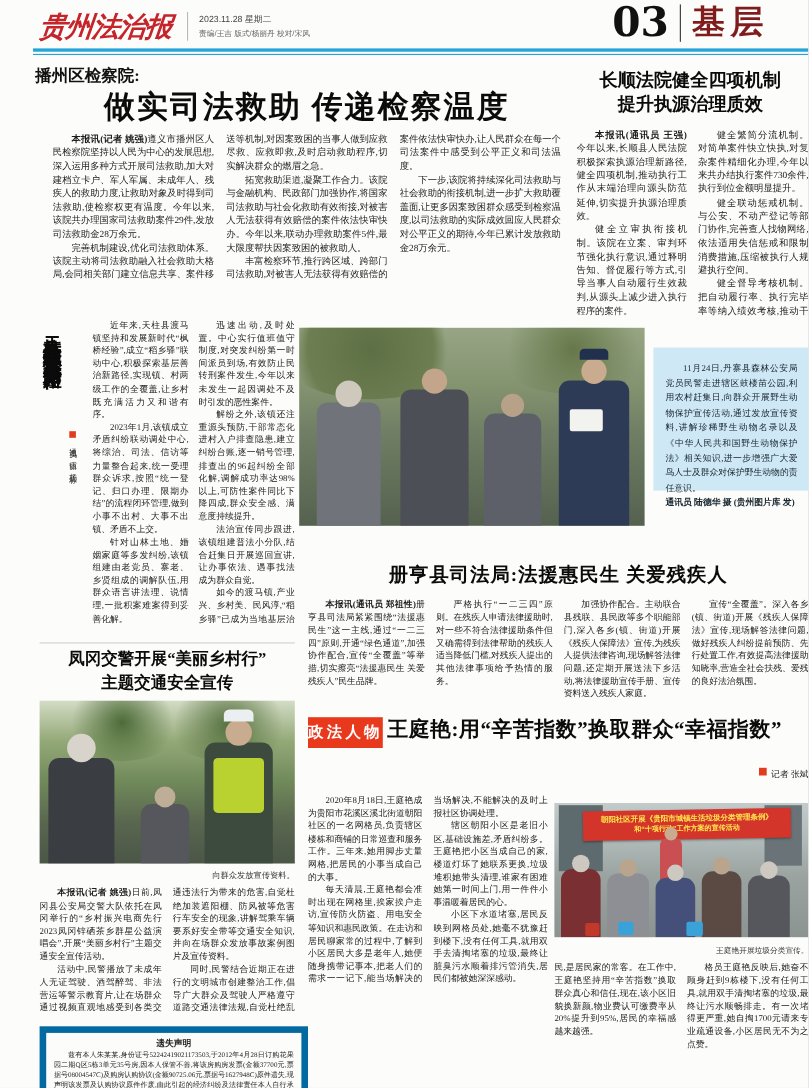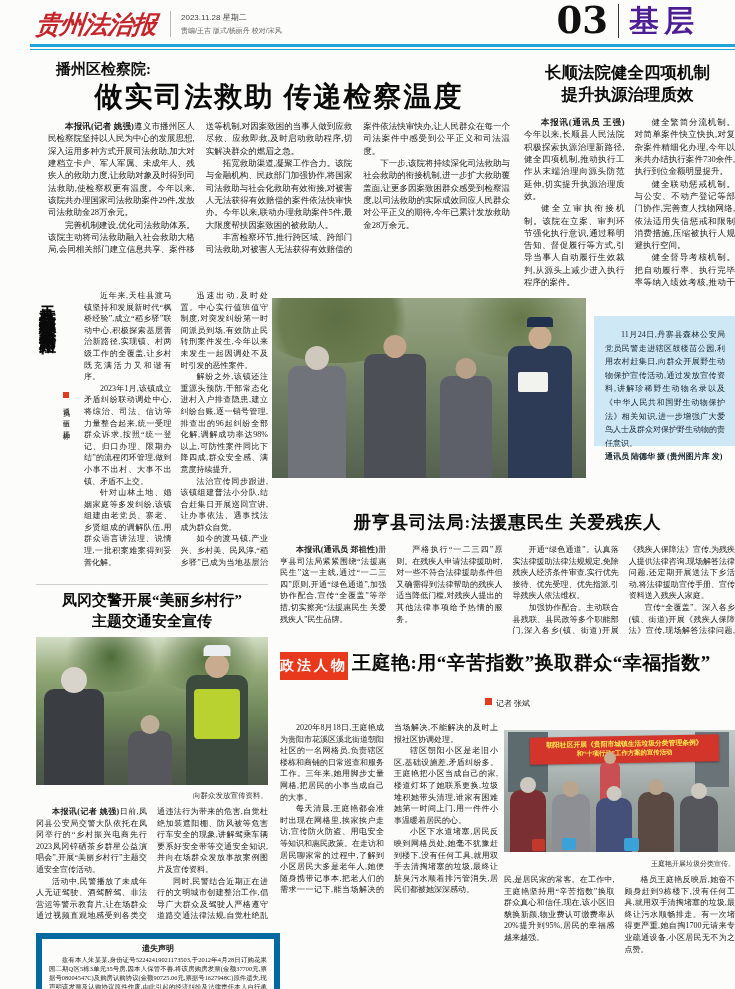--- a/index.html
+++ b/index.html
@@ -15,21 +15,21 @@
     font-size:25px;color:#c5242b;letter-spacing:-1px;transform:skewX(-6deg);
     white-space:nowrap;
   }
   .mast-div{width:1px;height:26px;background:#b9b9b9;margin:0 10px 0 14px;}
   .date-block{display:flex;flex-direction:column;justify-content:center;gap:3px;}
   .date-line{font-family:"Liberation Sans",sans-serif;font-size:8px;color:#444;}
   .staff-line{font-family:"Liberation Sans",sans-serif;font-size:7px;color:#666;}
   .pageno-wrap{position:absolute;right:36px;top:2px;display:flex;align-items:center;}
   .pageno{font-family:"DejaVu Serif",serif;font-size:37px;font-weight:bold;color:#111;line-height:1;}
   .pageno-div{width:1px;height:34px;background:#333;margin:0 10px;}
-  .section-name{font-family:"Liberation Sans",sans-serif;font-size:30px;font-weight:900;color:#4c1d95;letter-spacing:5px;line-height:1;text-align:center;}
+  .section-name{font-family:"Liberation Sans",sans-serif;font-size:30px;font-weight:900;color:#7f1d1d;letter-spacing:5px;line-height:1;text-align:center;}
   .rule-blue{position:absolute;left:30px;right:0;top:44px;height:0;border-top:3px solid #23a5d8;}
   .rule-blue-thin{position:absolute;left:30px;right:0;top:49px;height:0;border-top:1px solid #23a5d8;}
   
   .kicker{position:absolute;font-size:15px;font-weight:bold;color:#111;}
   .headline-xl{position:absolute;text-align:center;font-weight:bold;color:#0b0b0b;font-family:"Liberation Serif",serif;}
   .body-block{position:absolute;overflow:hidden;font-size:8.5px;line-height:1.45;text-align:justify;color:#1b1b1b;}
   .body-block p{margin:0;text-indent:2em;}
   .lead{font-weight:bold;}
   .caption{position:absolute;font-size:7.5px;color:#333;text-align:right;}
   .hrule{position:absolute;height:0;border-top:1px solid #cfcfcf;}
@@ -61,21 +61,21 @@
     position:absolute;border:6px solid #0369a1;padding:4px 7px;
     font-size:6.4px;line-height:1.4;text-align:justify;color:#222;overflow:hidden;
   }
   .notice-title{text-align:center;font-weight:bold;font-size:8px;margin:0 0 2px 0;}
   .notice-box p{margin:0;text-indent:2em;}
   
   .badge{
     position:absolute;background:#e8391d;color:#fff;display:flex;align-items:center;justify-content:center;
     font-family:"Liberation Sans",sans-serif;font-weight:bold;letter-spacing:3px;
   }
-  .byline-center{position:absolute;text-align:center;font-size:8px;color:#222;}
+  .byline-center{position:absolute;text-align:right;font-size:8px;color:#222;}
   .banner{
     position:absolute;background:#d4352b;color:#ffe84d;text-align:center;
     font-weight:bold;transform:rotate(-1deg);box-shadow:0 1px 2px rgba(0,0,0,.35);
   }
   .banner div{white-space:nowrap;overflow:hidden;}
 </style>
 </head>
 <body>
 
 <div class="page">
@@ -89,21 +89,21 @@
     </div>
   </div>
   <div class="pageno-wrap">
     <div class="pageno">03</div>
     <div class="pageno-div"></div>
     <div class="section-name">基层</div>
   </div>
   <div class="rule-blue"></div>
   <div class="rule-blue-thin"></div>
 
-  <div class="kicker" style="left:56px;top:60px;">播州区检察院:</div>
+  <div class="kicker" style="left:32px;top:60px;">播州区检察院:</div>
   <div class="headline-xl" style="left:48px;top:78px;width:462px;font-size:28px;letter-spacing:2px;">做实司法救助  传递检察温度</div>
   <div class="body-block" style="left:48px;top:120px;width:462px;height:162px;column-count:3;column-gap:11px;">
     <p><span class="lead">本报讯(记者 姚强)</span><span>遵义市播州区人民检察院坚持以人民为中心的发展思想,深入运用多种方式开展司法救助,加大对建档立卡户、军人军属、未成年人、残疾人的救助力度,让救助对象及时得到司法救助,使检察权更有温度。今年以来,该院共办理国家司法救助案件29件,发放司法救助金28万余元。</span></p>
     <p>完善机制建设,优化司法救助体系。该院主动将司法救助融入社会救助大格局,会同相关部门建立信息共享、案件移送等机制,对因案致困的当事人做到应救尽救、应救即救,及时启动救助程序,切实解决群众的燃眉之急。</p>
     <p>拓宽救助渠道,凝聚工作合力。该院与金融机构、民政部门加强协作,将国家司法救助与社会化救助有效衔接,对被害人无法获得有效赔偿的案件依法快审快办。今年以来,联动办理救助案件5件,最大限度帮扶因案致困的被救助人。</p>
     <p>丰富检察环节,推行跨区域、跨部门司法救助,对被害人无法获得有效赔偿的案件依法快审快办,让人民群众在每一个司法案件中感受到公平正义和司法温度。</p>
     <p>下一步,该院将持续深化司法救助与社会救助的衔接机制,进一步扩大救助覆盖面,让更多因案致困群众感受到检察温度,以司法救助的实际成效回应人民群众对公平正义的期待,今年已累计发放救助金28万余元。</p>
   </div>
 
   <div class="headline-xl" style="left:520px;top:62px;width:215px;font-size:16.5px;line-height:1.35;">
@@ -154,21 +154,20 @@
 
   <div class="caption-box" style="left:594px;top:316px;width:120px;height:106px;">
     <p>11月24日,丹寨县森林公安局党员民警走进辖区鼓楼苗公园,利用农村赶集日,向群众开展野生动物保护宣传活动,通过发放宣传资料,讲解珍稀野生动物名录以及《中华人民共和国野生动物保护法》相关知识,进一步增强广大爱鸟人士及群众对保护野生动物的责任意识。</p>
     <p class="caption-credit">通讯员 陆德华 摄 (贵州图片库 发)</p>
   </div>
 
   <div class="headline-xl" style="left:280px;top:510px;width:455px;font-size:17.5px;letter-spacing:1px;">册亨县司法局:法援惠民生  关爱残疾人</div>
   <div class="body-block" style="left:280px;top:544px;width:455px;height:102px;column-count:4;column-gap:10px;font-size:8px;">
     <p><span class="lead">本报讯(通讯员 郑祖性)</span><span>册亨县司法局紧紧围绕“法援惠民生”这一主线,通过“一二三四”原则,开通“绿色通道”,加强协作配合,宣传“全覆盖”等举措,切实擦亮“法援惠民生 关爱残疾人”民生品牌。</span></p>
     <p>严格执行“一二三四”原则。在残疾人申请法律援助时,对一些不符合法律援助条件但又确需得到法律帮助的残疾人适当降低门槛,对残疾人提出的其他法律事项给予热情的服务。</p>
-    <p>开通“绿色通道”。认真落实法律援助法律法规规定,免除残疾人经济条件审查,实行优先接待、优先受理、优先指派,引导残疾人依法维权。</p>
     <p>加强协作配合。主动联合县残联、县民政等多个职能部门,深入各乡(镇、街道)开展《残疾人保障法》宣传,为残疾人提供法律咨询,现场解答法律问题,还定期开展送法下乡活动,将法律援助宣传手册、宣传资料送入残疾人家庭。</p>
     <p>宣传“全覆盖”。深入各乡(镇、街道)开展《残疾人保障法》宣传,现场解答法律问题,做好残疾人纠纷提前预防、先行处置工作,有效提高法律援助知晓率,营造全社会扶残、爱残的良好法治氛围。</p>
 
   </div>
 
   <div class="headline-xl" style="left:36px;top:590px;width:232px;font-size:15px;line-height:1.4;">
     <div>凤冈交警开展“美丽乡村行”</div>
     <div>主题交通安全宣传</div>
   </div>
   <div class="photo" style="left:36px;top:637px;width:232px;height:148px;background:linear-gradient(180deg,#d3dcc5 0%,#93a877 25%,#70895a 50%,#59664f 75%,#4b5647 100%);">

